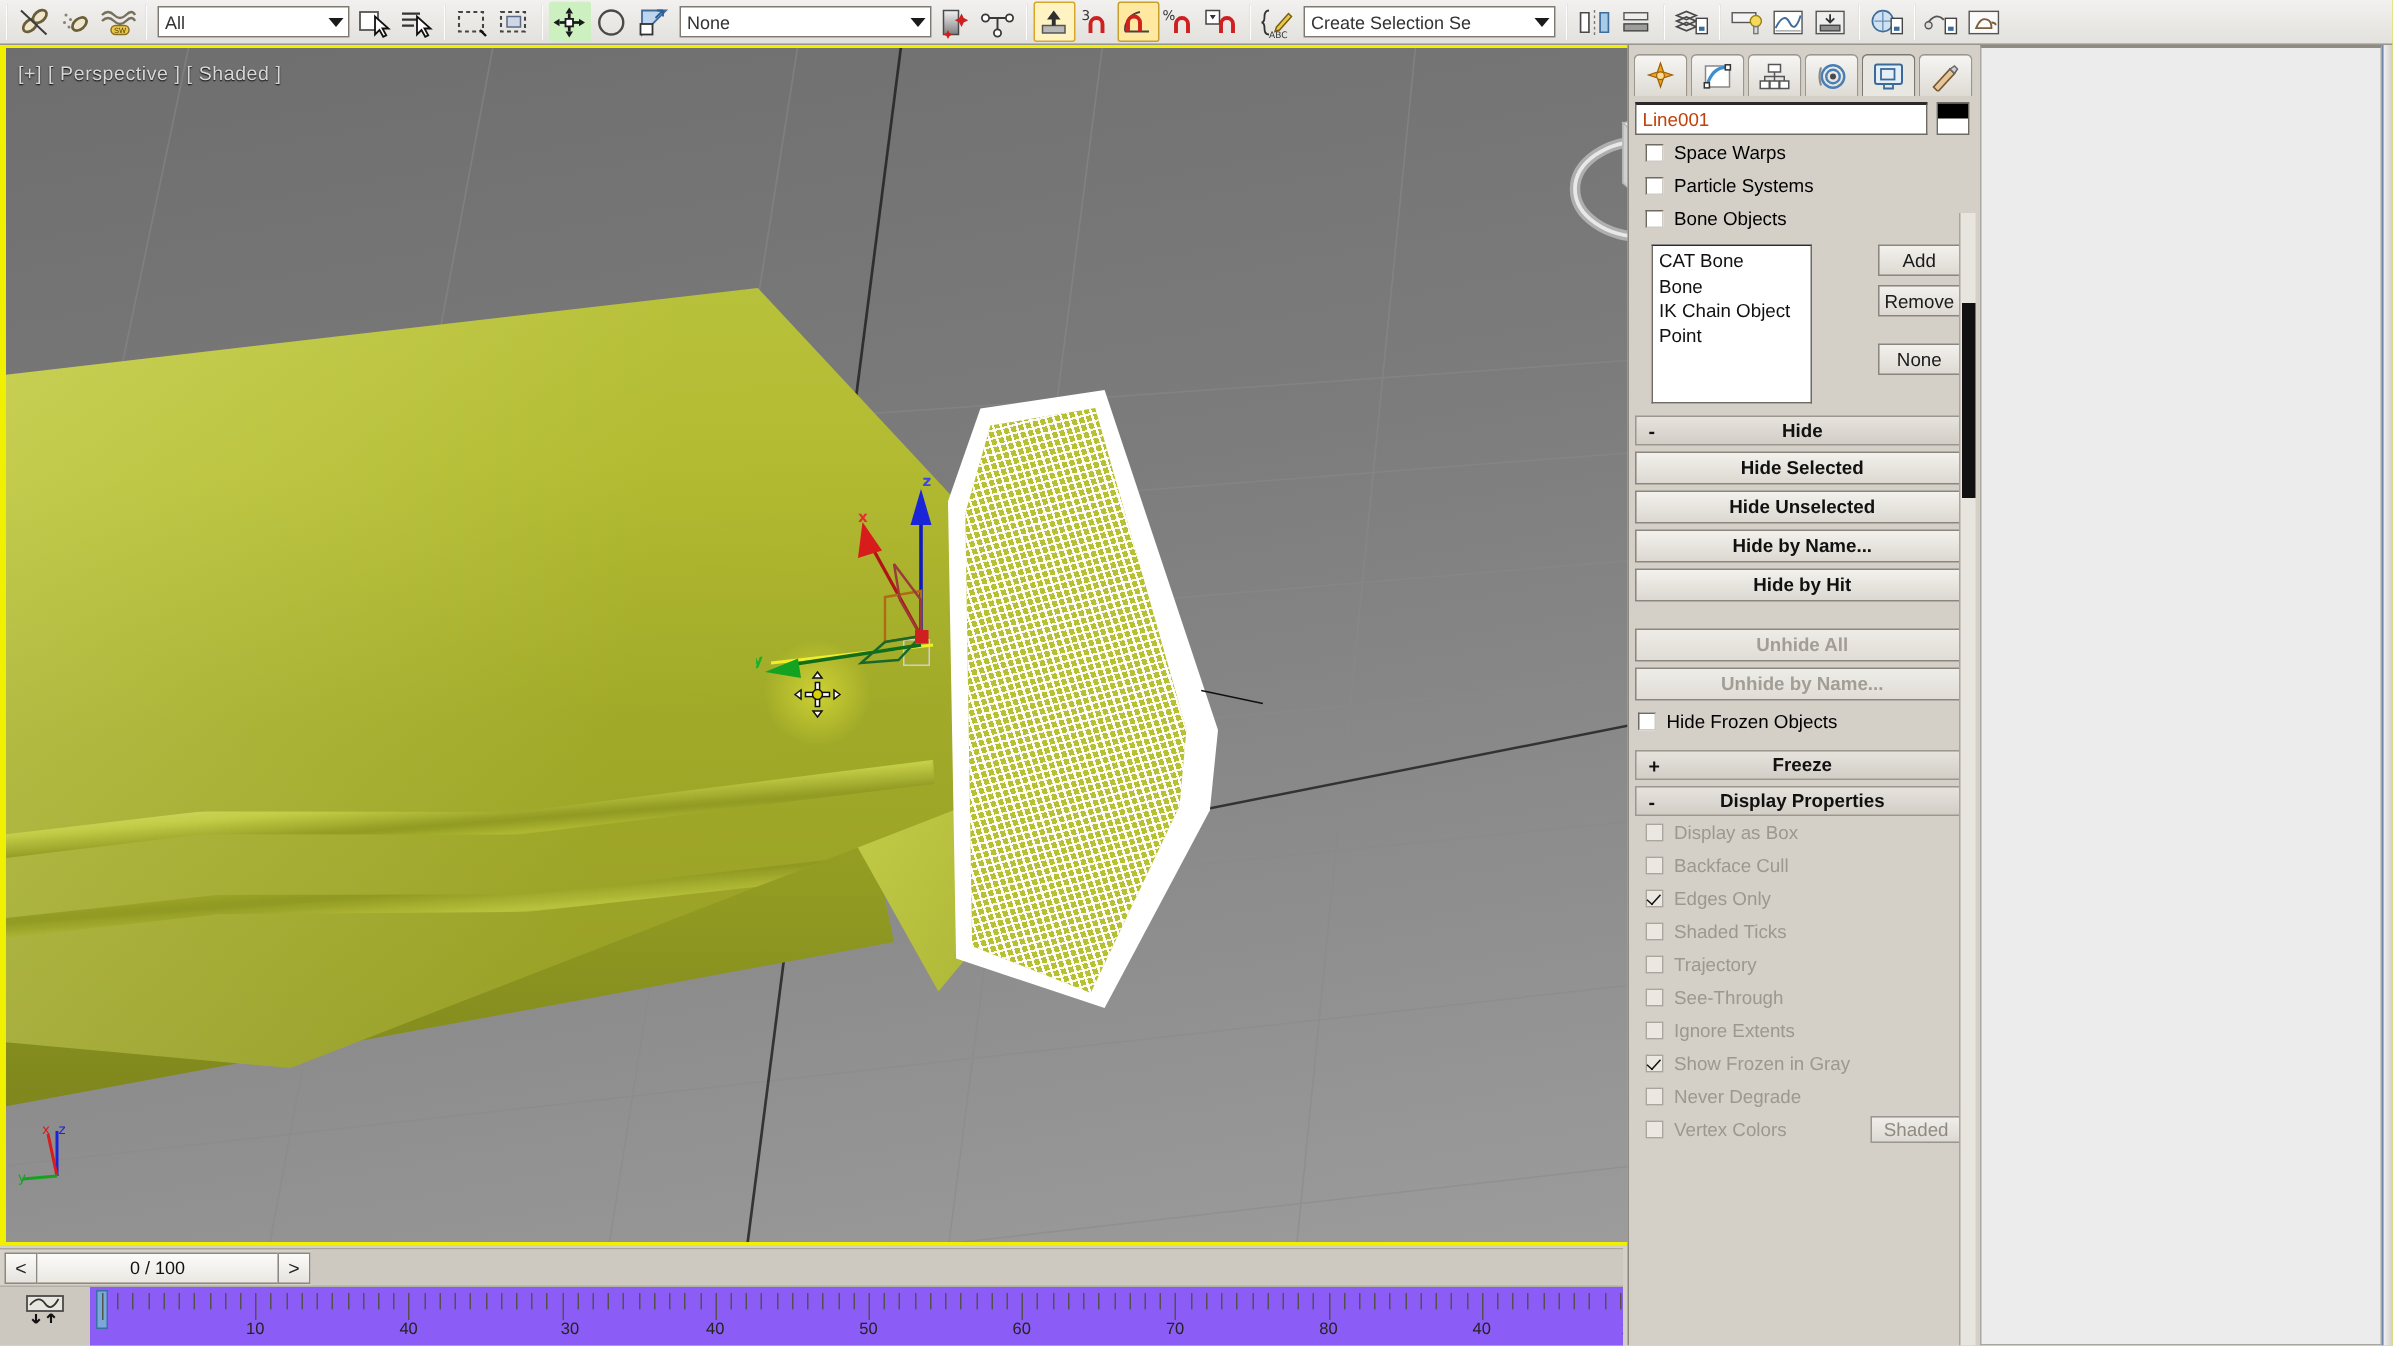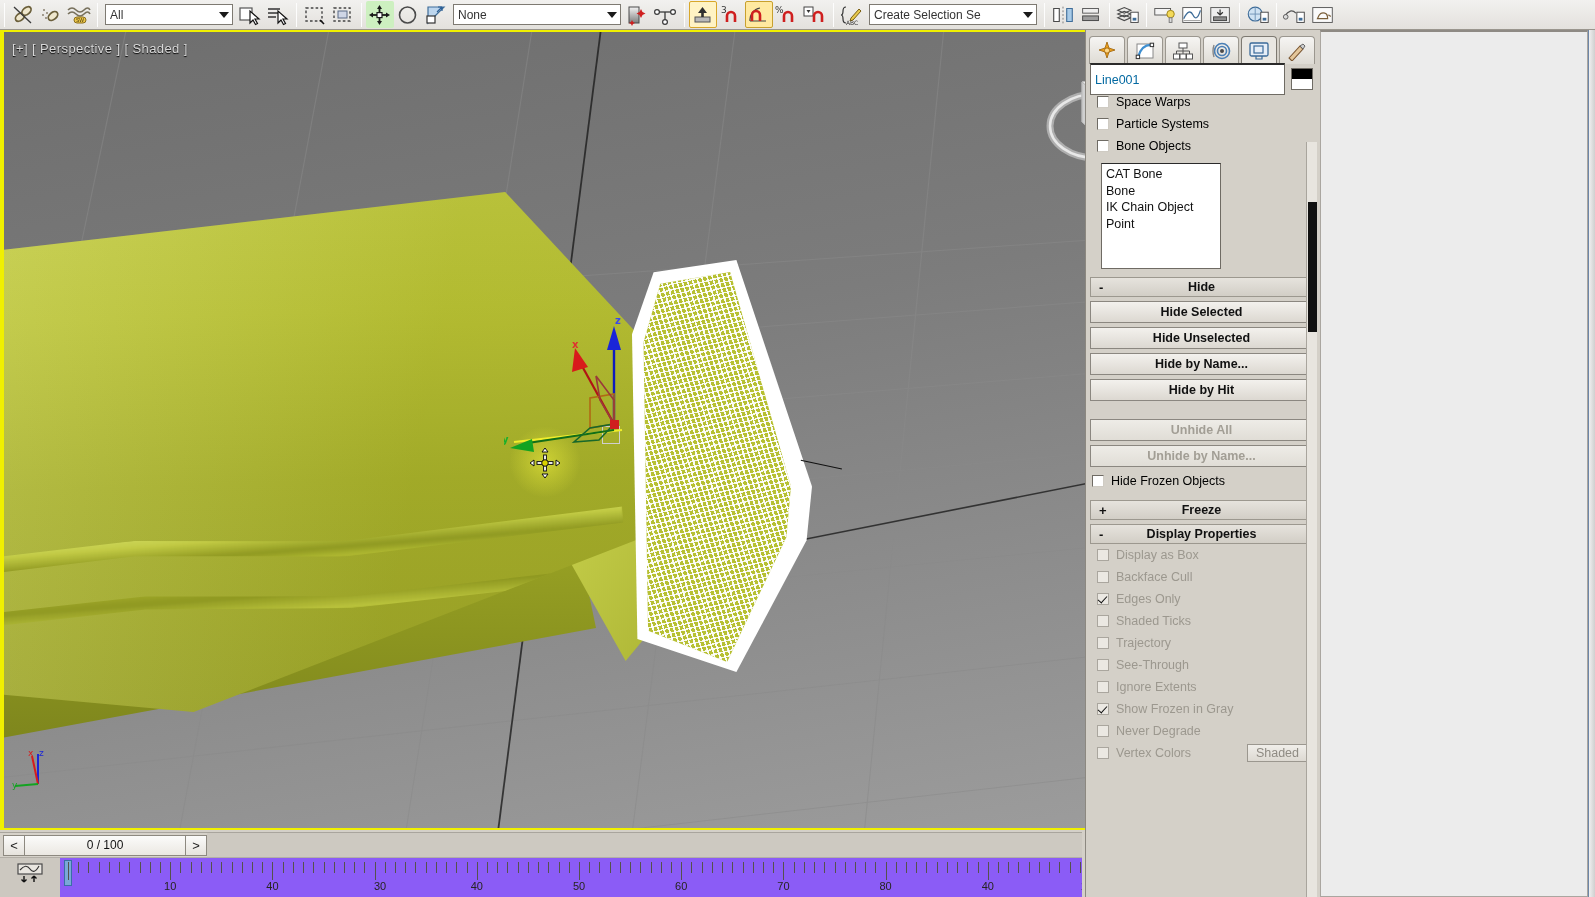--- a/index.html
+++ b/index.html
@@ -196,24 +196,24 @@
     border:1px solid #9b978f; border-bottom:none;
     border-radius:4px 4px 0 0;
     display:flex; align-items:center; justify-content:center;
   }
   .cmd-tab.sel { background:#e9e7e2; border-color:#7d7971; }
 
   #name-row {
     display:flex; align-items:center; height:24px; margin:3px 4px 0 4px;
   }
   #obj-name {
-    flex:1; height:32px; background:#fff; border:1px solid #6f6b64;
+    flex:1; height:22px; background:#fff; border:1px solid #6f6b64;
     border-top:2px solid #2a2a2a;
     display:flex; align-items:center; padding-left:4px;
-    font-size:12.5px; color:#0369a1;
+    font-size:12.5px; color:#c2410c;
   }
   #obj-color {
     width:22px; height:22px; margin-left:6px;
     border:1px solid #6f6b64; background:#fff;
   }
   #obj-color i { display:block; width:100%; height:50%; background:#000; }
 
   .cp-body { padding:0 5px; }
 
   .chk-row { display:flex; align-items:center; height:22px; padding-left:6px; }
@@ -881,20 +881,25 @@
       <span>Bone Objects</span>
     </div>
 
     <div id="list-block">
       <div id="obj-list">
         <div>CAT Bone</div>
         <div>Bone</div>
         <div>IK Chain Object</div>
         <div>Point</div>
       </div>
+      <div id="list-btns">
+        <div class="sm-btn">Add</div>
+        <div class="sm-btn">Remove</div>
+        <div class="sm-btn gap">None</div>
+      </div>
     </div>
   </div>
 
   <div class="rollout-hdr">
     <span class="pm">-</span>
     <span class="t">Hide</span>
   </div>
   <div class="wide-btn">Hide Selected</div>
   <div class="wide-btn">Hide Unselected</div>
   <div class="wide-btn">Hide by Name...</div>

